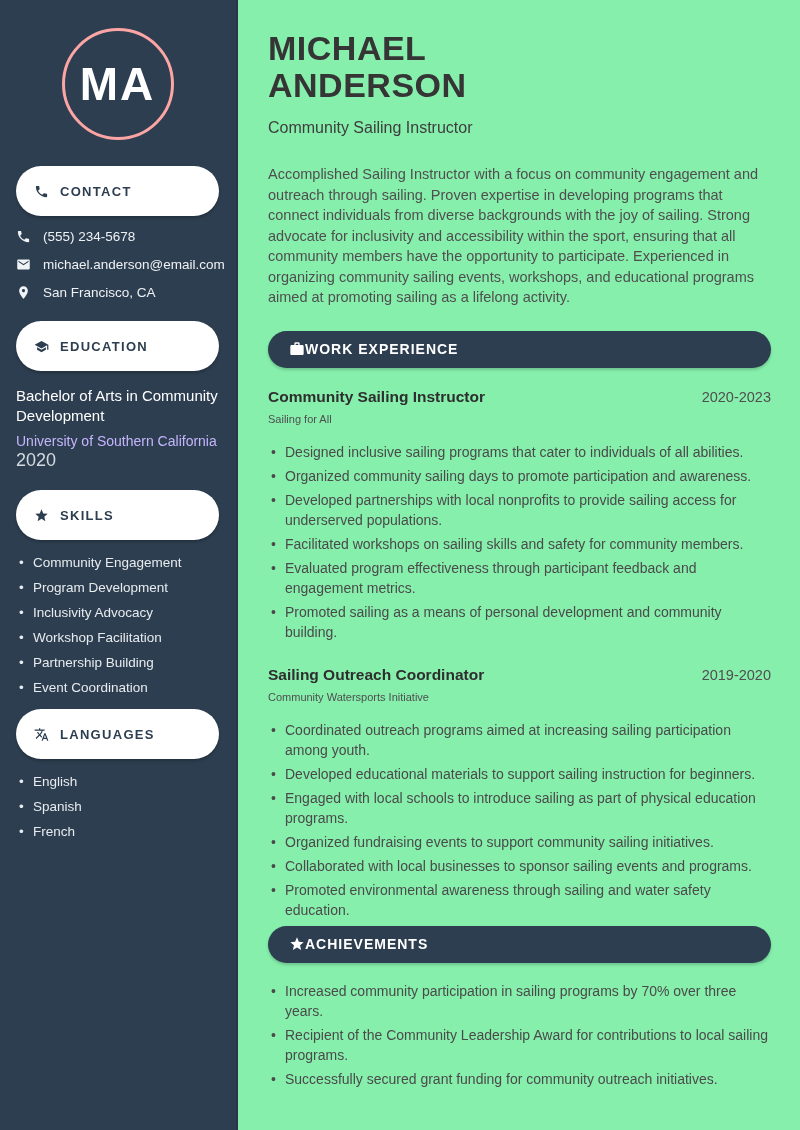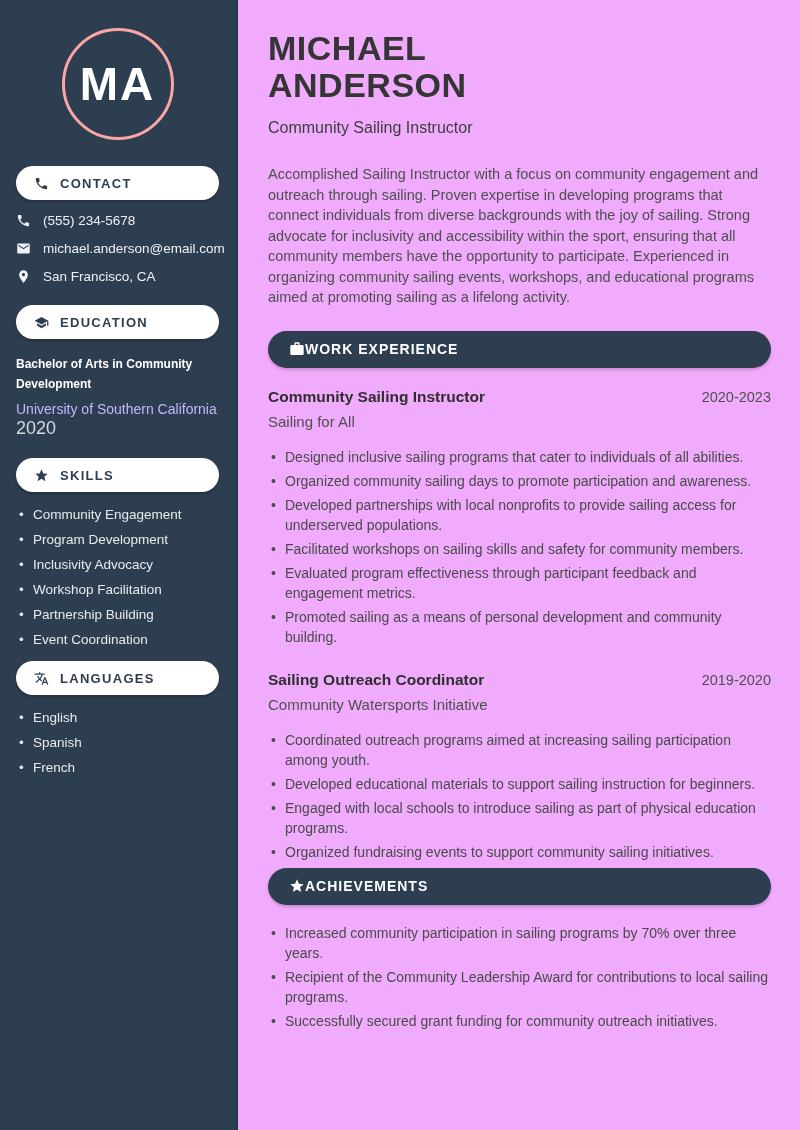--- a/index.html
+++ b/index.html
@@ -36,21 +36,21 @@
     justify-content: center;
   }
   .avatar span {
     font-size: 46px;
     font-weight: 600;
     letter-spacing: 2px;
     color: #ffffff;
   }
   .pill-light {
     margin-top: 26px;
-    height: 34px;
+    height: 50px;
     background: #ffffff;
     color: #2d3e50;
     border-radius: 999px;
     display: flex;
     align-items: center;
     gap: 11px;
     padding: 0 18px;
     font-size: 13px;
     font-weight: 700;
     letter-spacing: 1.3px;
@@ -63,22 +63,22 @@
     align-items: center;
     gap: 12px;
     margin-bottom: 13px;
     font-size: 13.5px;
     color: #eef1f4;
   }
   .contact-list svg { width: 15px; height: 15px; flex-shrink: 0; fill: #f0f3f5; }
   .edu-pill { margin-top: 21px; }
   .edu-degree {
     margin-top: 15px;
-    font-size: 12px;
-    font-weight: 700;
+    font-size: 15px;
+    font-weight: 400;
     line-height: 20px;
     color: #ffffff;
   }
   .edu-school {
     margin-top: 6px;
     font-size: 14px;
     line-height: 19px;
     color: #c4b5fd;
   }
   .edu-year { font-size: 18px; line-height: 19px; color: #d3dae0; }
@@ -98,21 +98,21 @@
     position: absolute;
     left: 3px;
     top: 0;
     color: #e7ebee;
   }
 
   
   .main {
     flex: 1;
     padding: 0 29px 4px 30px;
-    background: #f0abfc;
+    background: #86efac;
   }
   .name {
     margin-top: 30px;
     font-size: 34px;
     line-height: 37px;
     font-weight: 700;
     letter-spacing: 0.5px;
     color: #353535;
   }
   .job-title-sub {
@@ -147,21 +147,21 @@
     display: flex;
     justify-content: space-between;
     align-items: baseline;
   }
   .job-head h3 {
     font-size: 15.5px;
     font-weight: 700;
     color: #2e2e2e;
   }
   .job-dates { font-size: 14.5px; color: #4f4f4f; }
-  .job-company { margin-top: 7px; font-size: 15px; color: #4f4f4f; }
+  .job-company { margin-top: 7px; font-size: 11px; color: #4f4f4f; }
   .bullets { list-style: none; margin-top: 17px; }
   .bullets li {
     position: relative;
     padding-left: 17px;
     font-size: 14px;
     line-height: 20px;
     margin-bottom: 4px;
     color: #4a4a4a;
   }
   .bullets li::before {
@@ -311,21 +311,23 @@
           <ul class="bullets">
 
               <li>Coordinated outreach programs aimed at increasing sailing participation among youth.</li>
 
               <li>Developed educational materials to support sailing instruction for beginners.</li>
 
               <li>Engaged with local schools to introduce sailing as part of physical education programs.</li>
 
               <li>Organized fundraising events to support community sailing initiatives.</li>
 
-
+              <li>Collaborated with local businesses to sponsor sailing events and programs.</li>
+
+              <li>Promoted environmental awareness through sailing and water safety education.</li>
             </ul>
         </section>
       </div>
 
     <div class="pill-dark ach-pill">
       <svg viewBox="0 0 24 24">
           <path d="M12 17.27L18.18 21l-1.64-7.03L22 9.24l-7.19-.61L12 2 9.19 8.63 2 9.24l5.46 4.73L5.82 21z"></path>
         </svg>
       <span>ACHIEVEMENTS</span>
     </div>

